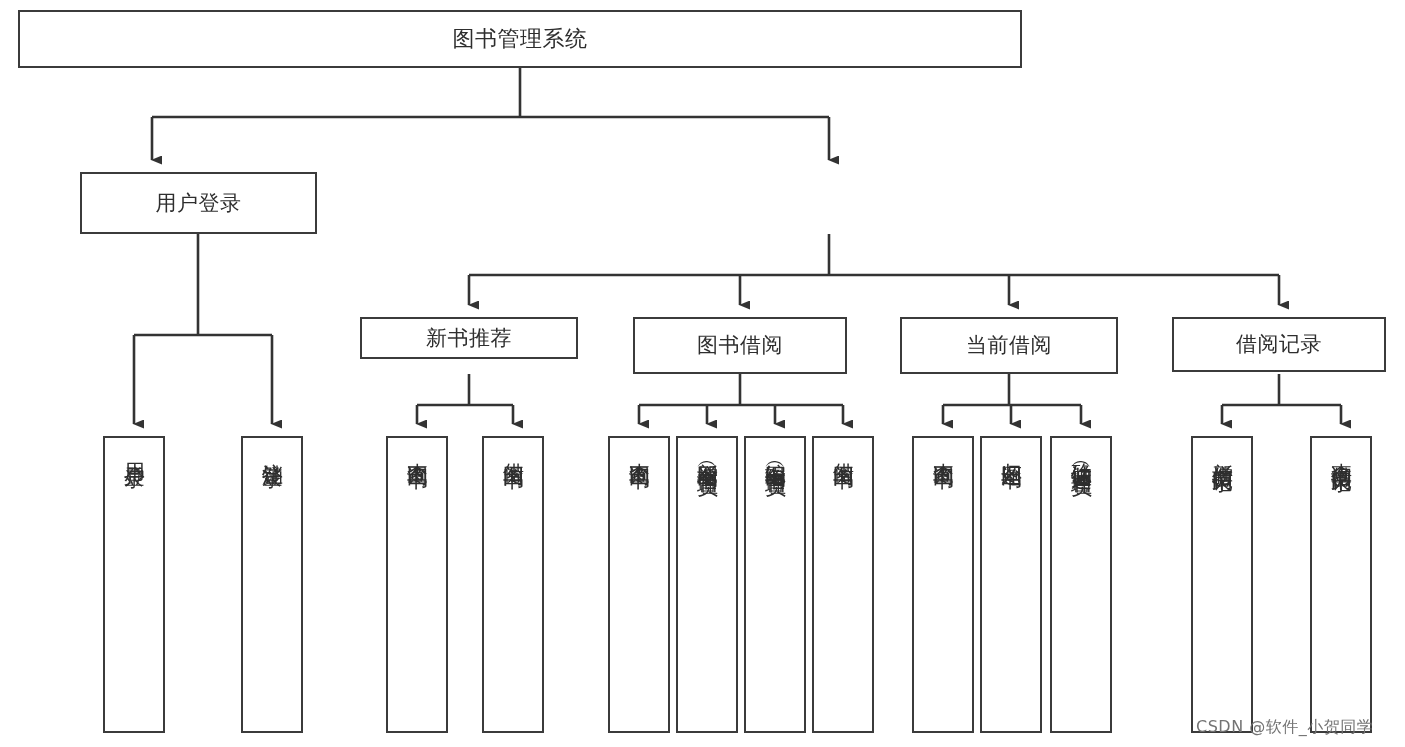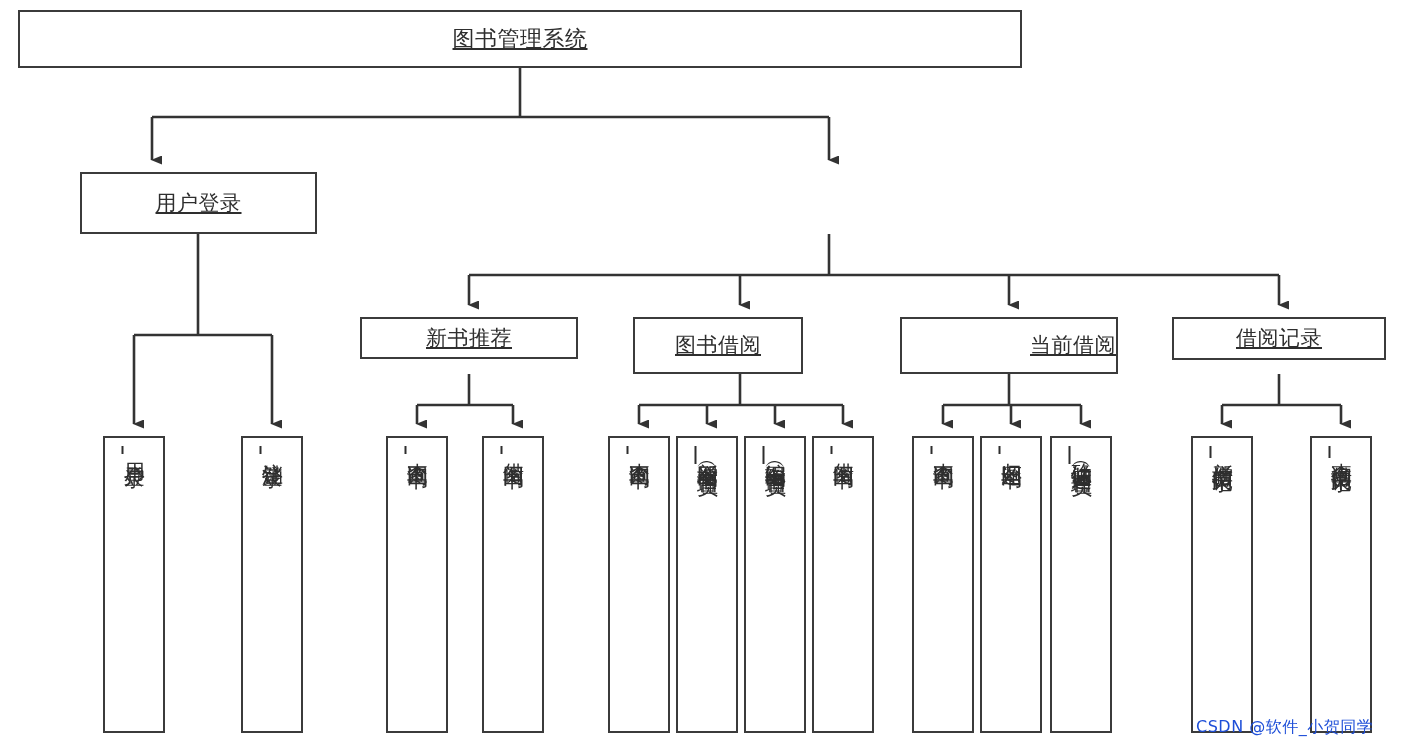--- a/index.html
+++ b/index.html
@@ -29,21 +29,20 @@
   .node {
     position: absolute;
     box-sizing: border-box;
     background: #ffffff;
     border: 2px solid #3b3b3b;
     display: flex;
     align-items: center;
     justify-content: center;
     color: #2e2e2e;
     line-height: 1.18;
-    text-decoration: underline;
   }
   .node-label {
     display: block;
     text-align: center;
     white-space: nowrap;
   }
   .node.horiz .node-label {
     font-size: 21px;
     letter-spacing: 0.5px;
   }
@@ -58,21 +57,21 @@
     writing-mode: vertical-rl;
     text-orientation: upright;
     font-size: 21px;
     letter-spacing: 2px;
     line-height: 1;
     white-space: nowrap;
   }
   .watermark {
     position: absolute;
     font-size: 16px;
-    color: #1d4ed8;
+    color: #737373;
     white-space: nowrap;
     letter-spacing: 0.5px;
   }
 </style>
 </head>
 <body>
 
 <div id="diagram-root">
 
   <svg id="edge-layer" viewBox="0 0 1405 747" width="1405" height="747" xmlns="http://www.w3.org/2000/svg">
@@ -133,29 +132,29 @@
 
   <div class="node horiz" style="left:80px; top:172px; width:237px; height:62px;">
     <span class="node-label">用户登录</span>
   </div>
 
 
   <div class="node horiz" style="left:360px; top:317px; width:218px; height:42px;">
     <span class="node-label">新书推荐</span>
   </div>
 
-  <div class="node horiz" style="left:633px; top:317px; width:170px; height:57px;">
+  <div class="node horiz" style="left:633px; top:317px; width:214px; height:57px;">
     <span class="node-label">图书借阅</span>
   </div>
 
-  <div class="node horiz" style="left:900px; top:317px; width:218px; height:57px;justify-content:flex-end;">
+  <div class="node horiz" style="left:900px; top:317px; width:218px; height:57px;">
     <span class="node-label">当前借阅</span>
   </div>
 
-  <div class="node horiz" style="left:1172px; top:317px; width:214px; height:43px;">
+  <div class="node horiz" style="left:1172px; top:317px; width:214px; height:55px;">
     <span class="node-label">借阅记录</span>
   </div>
 
   <div class="node vert" style="left:103px; top:436px; width:62px; height:297px;">
     <span class="node-label">用户登录</span>
   </div>
 
   <div class="node vert" style="left:241px; top:436px; width:62px; height:297px;">
     <span class="node-label">注销登录</span>
   </div>

